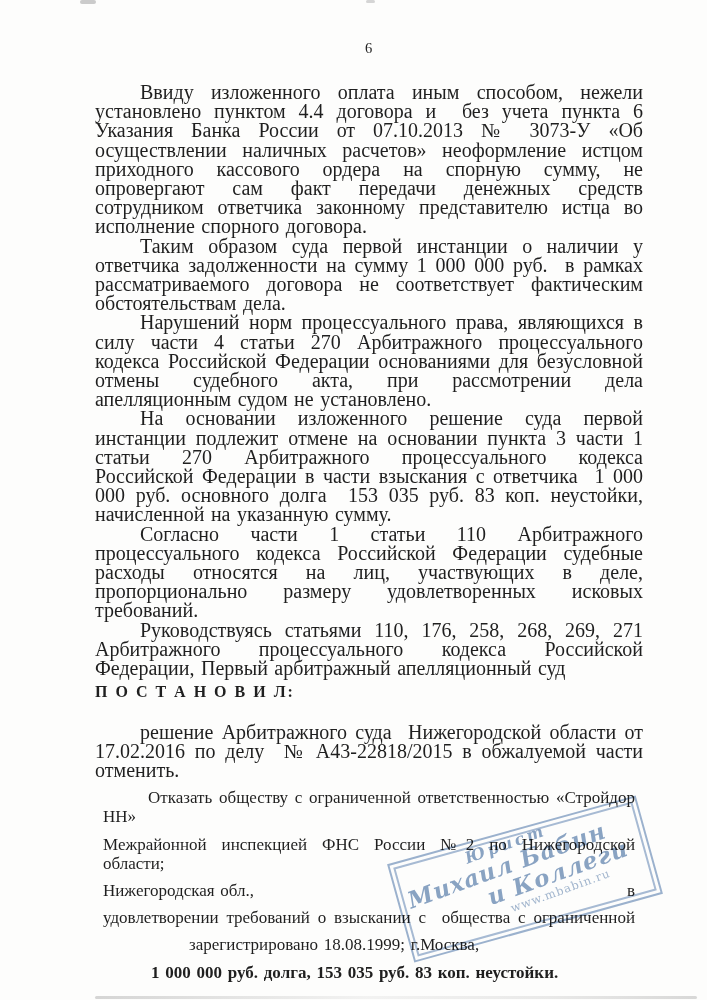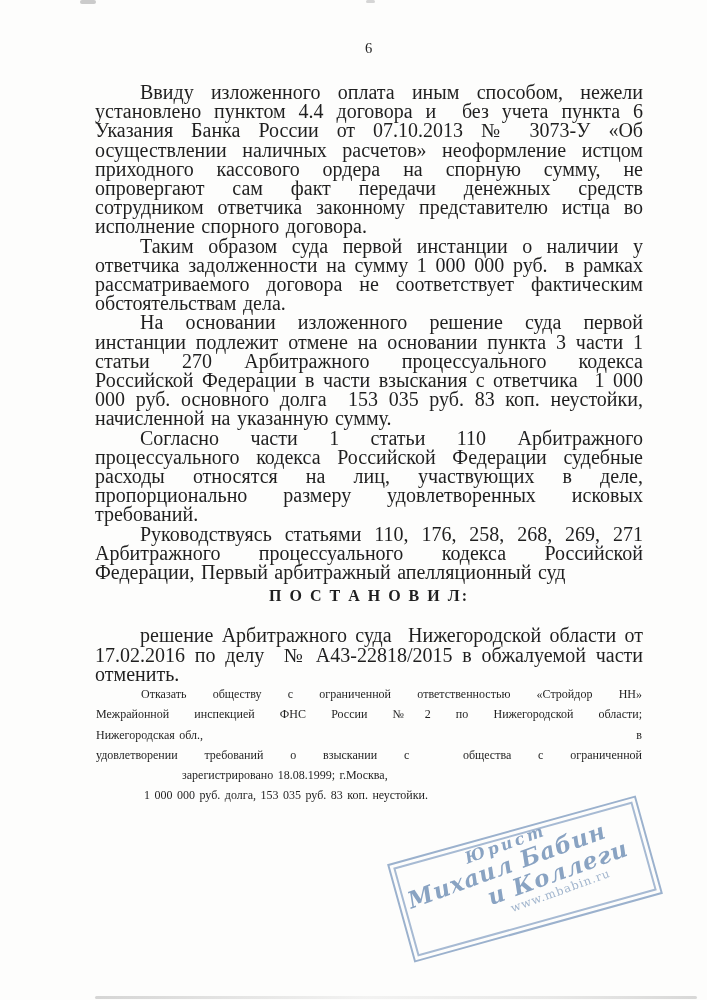--- a/index.html
+++ b/index.html
@@ -30,38 +30,37 @@
     line-height: 19.2px;
     text-align: justify;
     text-indent: 45px;
     word-spacing: 1.5px;
     white-space: pre-wrap;
   }
   h2.resolution {
     margin: 4px 0 21px 0;
     font-size: 16px;
     line-height: 19.2px;
-    text-align: center;
     font-weight: bold;
     letter-spacing: 2px;
   }
   .final-block { margin: 0; }
   .final-block .line {
-    margin: 1px;
-    font-size: 12px;
+    margin: 8px;
+    font-size: 17px;
     line-height: 19.2px;
     word-spacing: 1.5px;
     white-space: pre-wrap;
   }
   .line.first { text-indent: 45px; }
   .force-justify { text-align: justify; text-align-last: justify; }
   .line.right { text-align: right; }
   .line.split { display: flex; justify-content: space-between; }
   .line.indent-a { padding-left: 86px; }
-  .line.indent-b { padding-left: 48px; }
+  .line.indent-b { padding-left: 48px; font-weight: bold; }
 
   
   .stamp {
     position: absolute;
     left: 396px; top: 828px;
     width: 254px; height: 98px;
     transform: rotate(-15.5deg);
     border: 2px solid rgba(139, 166, 200, 0.85);
     mix-blend-mode: multiply;
     pointer-events: none;
@@ -100,20 +99,21 @@
 </head>
 <body>
 
 <div class="page">
   <div class="content">
 
     <div class="page-number">6</div>
 
     <p class="para">Ввиду изложенного оплата иным способом, нежели установлено пунктом 4.4 договора и  без учета пункта 6 Указания Банка России от 07.10.2013 № 3073-У «Об осуществлении наличных расчетов» неоформление истцом приходного кассового ордера на спорную сумму, не опровергают сам факт передачи денежных средств сотрудником ответчика законному представителю истца во исполнение спорного договора.</p>
     <p class="para">Таким образом суда первой инстанции о наличии у ответчика задолженности на сумму 1 000 000 руб.  в рамках рассматриваемого договора не соответствует фактическим обстоятельствам дела.</p>
+    <p class="para">Нарушений норм процессуального права, являющихся в силу части 4 статьи 270 Арбитражного процессуального кодекса Российской Федерации основаниями для безусловной отмены судебного акта, при рассмотрении дела апелляционным судом не установлено.</p>
     <p class="para">На основании изложенного решение суда первой инстанции подлежит отмене на основании пункта 3 части 1 статьи 270 Арбитражного процессуального кодекса Российской Федерации в части взыскания с ответчика  1 000 000 руб. основного долга  153 035 руб. 83 коп. неустойки, начисленной на указанную сумму.</p>
     <p class="para">Согласно части 1 статьи 110 Арбитражного процессуального кодекса Российской Федерации судебные расходы относятся на лиц, участвующих в деле, пропорционально размеру удовлетворенных исковых требований.</p>
     <p class="para">Руководствуясь статьями 110, 176, 258, 268, 269, 271 Арбитражного процессуального кодекса Российской Федерации, Первый арбитражный апелляционный суд</p>
 
     <h2 class="resolution">П О С Т А Н О В И Л:</h2>
 
     <p class="para">решение Арбитражного суда  Нижегородской области от 17.02.2016 по делу  № А43-22818/2015 в обжалуемой части отменить.</p>
 
     <div class="final-block">
       <p class="line first force-justify">Отказать обществу с ограниченной ответственностью «Стройдор НН»</p>

